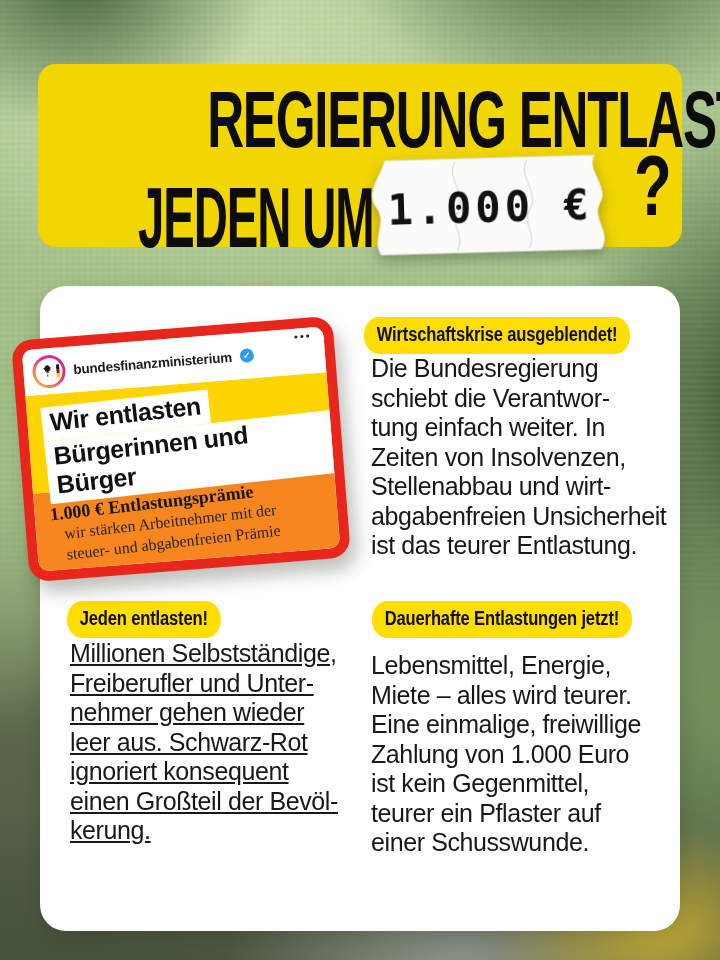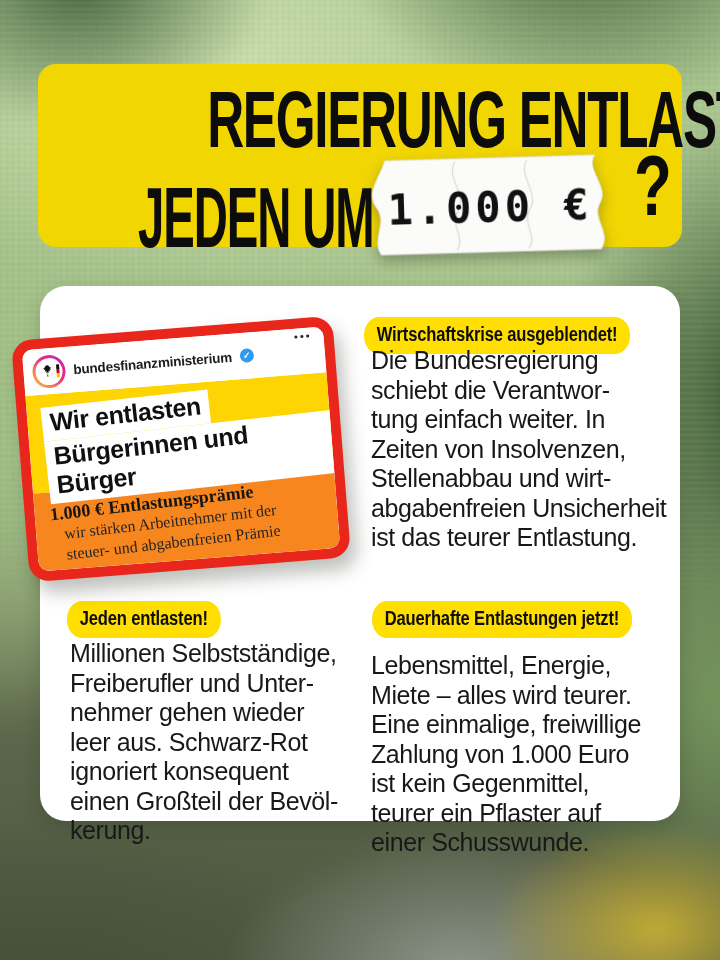--- a/index.html
+++ b/index.html
@@ -49,36 +49,36 @@
     transform:rotate(-1.6deg);
     filter:drop-shadow(0 6px 7px rgba(40,50,30,.35));
   }
   .price-tag svg{display:block;width:276px;height:98px;}
   .price-tag text{
     font-family:"DejaVu Sans Mono",monospace;font-weight:bold;font-size:42px;
     letter-spacing:4px;fill:#111;
   }
   
   .card{
-    position:absolute;left:40px;top:286px;width:640px;height:535px;
+    position:absolute;left:40px;top:286px;width:640px;height:645px;
     background:#ffffff;border-radius:26px;z-index:2;
     box-shadow:0 6px 18px rgba(30,40,25,.18);
   }
   .badge{
     position:absolute;background:#FFDE00;border-radius:18px;
     padding:6px 15px 8px;transform:scaleX(.85);transform-origin:left;
     white-space:nowrap;
   }
   .badge span{font-weight:800;font-size:19.5px;color:#0e0e0e;letter-spacing:-.2px;}
   .para{position:absolute;color:#181818;font-size:25px;line-height:29.5px;letter-spacing:-.4px;}
   .para .line{white-space:nowrap;}
   .badge-economy{left:324px;top:31px;}
-  .para-economy{left:331px;top:60px;}
+  .para-economy{left:331px;top:68px;}
   .badge-everyone{left:27px;top:315px;}
-  .para-everyone{left:30px;top:353px;}
+  .para-everyone{left:30px;top:353px;text-decoration:underline;}
   .badge-lasting{left:332px;top:315px;}
   .para-lasting{left:331px;top:365px;}
   
   .post{
     position:absolute;left:20px;top:328px;width:322px;height:242px;z-index:4;
     transform:rotate(-4.5deg);
     background:#fff;border:10px solid #E8261C;border-radius:20px;
     box-sizing:border-box;overflow:hidden;
     box-shadow:6px 12px 18px rgba(40,45,30,.30);
   }

